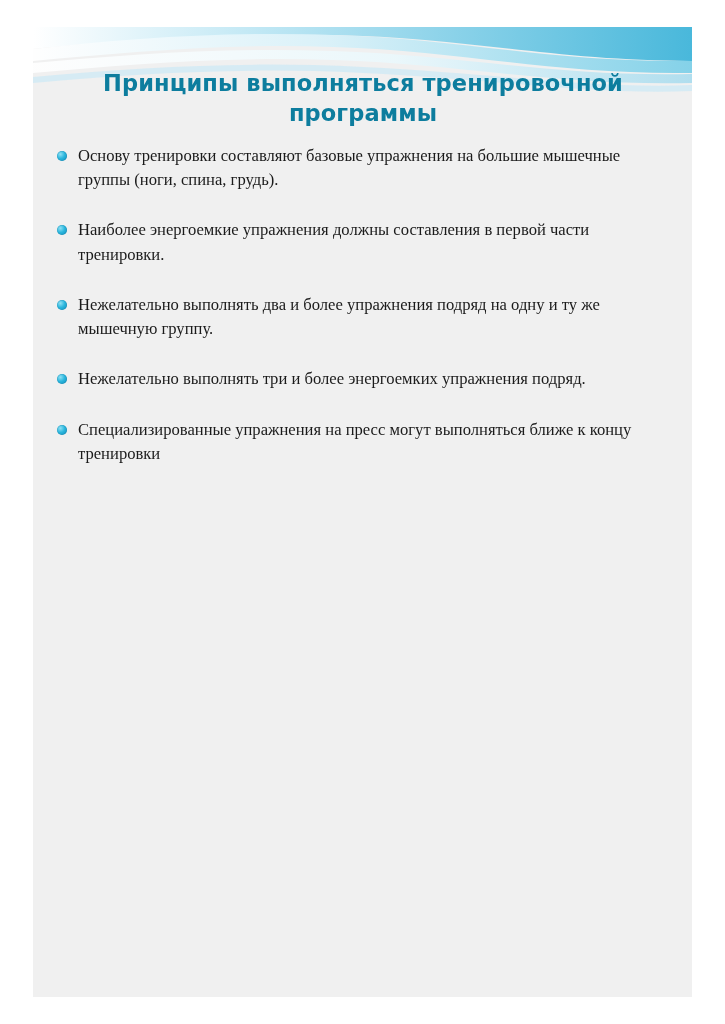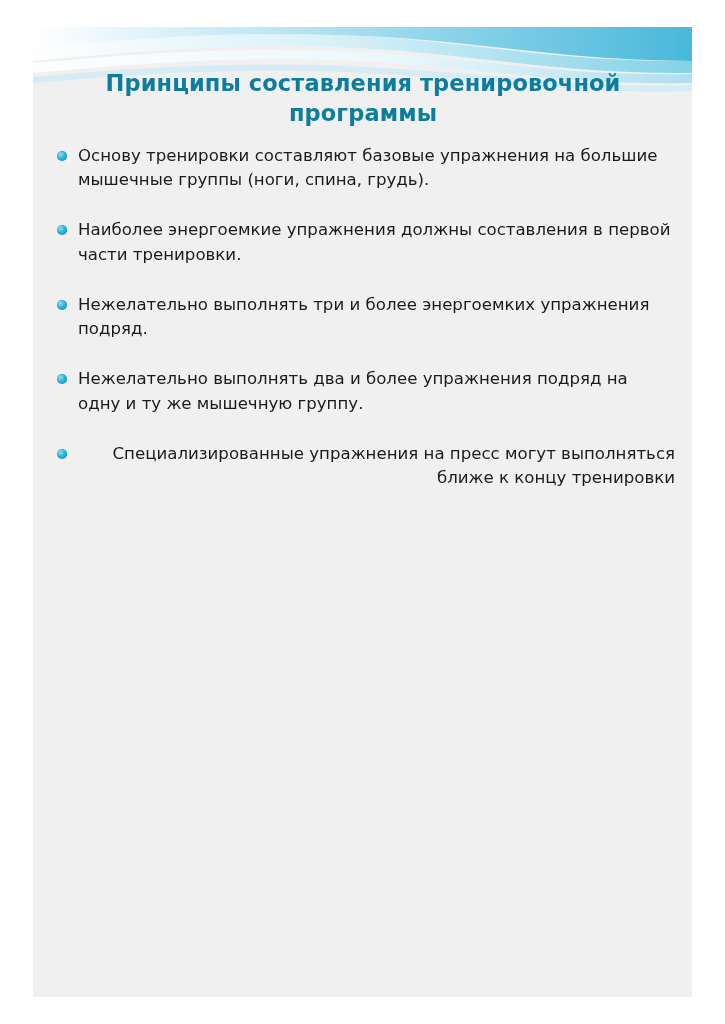--- a/index.html
+++ b/index.html
@@ -62,34 +62,34 @@
   .bullet {
     position: relative;
     padding-left: 23px;
     margin-bottom: 26px;
     font-size: 16.6px;
     line-height: 1.46;
     color: #1b1b1b;
   }
   .bullet:last-child {
     margin-bottom: 0;
-    text-align: right;
   }
   .bullet .dot {
     position: absolute;
     left: 2px;
     top: 7px;
     width: 10px;
     height: 10px;
     border-radius: 50%;
     background: radial-gradient(circle at 34% 32%, #8fe0f4 0%, #2bb6dd 45%, #0d87b5 100%);
     box-shadow: 0 0 0 0.5px rgba(10,110,145,0.35) inset;
   }
   .bullet .text {
     display: block;
+    font-family: Liberation Serif, serif;
   }
 </style>
 </head>
 <body>
 
 <div class="slide">
 
   <div class="wave-band">
     <svg width="659" height="120" viewBox="0 0 659 120" xmlns="http://www.w3.org/2000/svg" aria-hidden="true">
       <defs>
@@ -111,42 +111,42 @@
       </defs>
       <rect x="0" y="0" width="659" height="120" fill="#f0f0f0"></rect>
       <path d="M0,0 L659,0 L659,34 C520,34 430,10 300,8 C180,6 80,14 0,22 Z" fill="url(#g1)"></path>
       <path d="M0,22 C90,12 190,4 300,8 C430,12 520,36 659,34 L659,46 C520,48 430,24 300,20 C190,16 90,26 0,34 Z" fill="url(#g2)" opacity="0.95"></path>
       <path d="M0,36 C90,28 190,20 300,24 C430,28 520,50 659,47 L659,56 C520,59 430,37 300,33 C190,29 90,38 0,46 Z" fill="url(#g3)" opacity="0.9"></path>
       <path d="M0,50 C110,40 210,34 330,40 C470,47 560,62 659,58 L659,64 C560,68 470,53 330,46 C210,40 110,46 0,56 Z" fill="#cfeaf5" opacity="0.8"></path>
       <rect x="0" y="66" width="659" height="54" fill="#f0f0f0"></rect>
     </svg>
   </div>
 
-  <div class="slide-title">Принципы составления тренировочной программы</div>
+  <div class="slide-title">Принципы выполняться тренировочной программы</div>
 
   <div class="bullets">
 
     <div class="bullet">
       <span class="dot"></span>
       <span class="text">Основу тренировки составляют базовые упражнения на большие мышечные группы (ноги, спина, грудь).</span>
     </div>
 
     <div class="bullet">
       <span class="dot"></span>
       <span class="text">Наиболее энергоемкие упражнения должны составления в первой части тренировки.</span>
     </div>
 
     <div class="bullet">
       <span class="dot"></span>
-      <span class="text">Нежелательно выполнять три и более энергоемких упражнения подряд.</span>
+      <span class="text">Нежелательно выполнять два и более упражнения подряд на одну и ту же мышечную группу.</span>
     </div>
 
     <div class="bullet">
       <span class="dot"></span>
-      <span class="text">Нежелательно выполнять два и более упражнения подряд на одну и ту же мышечную группу.</span>
+      <span class="text">Нежелательно выполнять три и более энергоемких упражнения подряд.</span>
     </div>
 
     <div class="bullet">
       <span class="dot"></span>
       <span class="text">Специализированные упражнения на пресс могут выполняться ближе к концу тренировки</span>
     </div>
 
   </div>
 </div>
 

